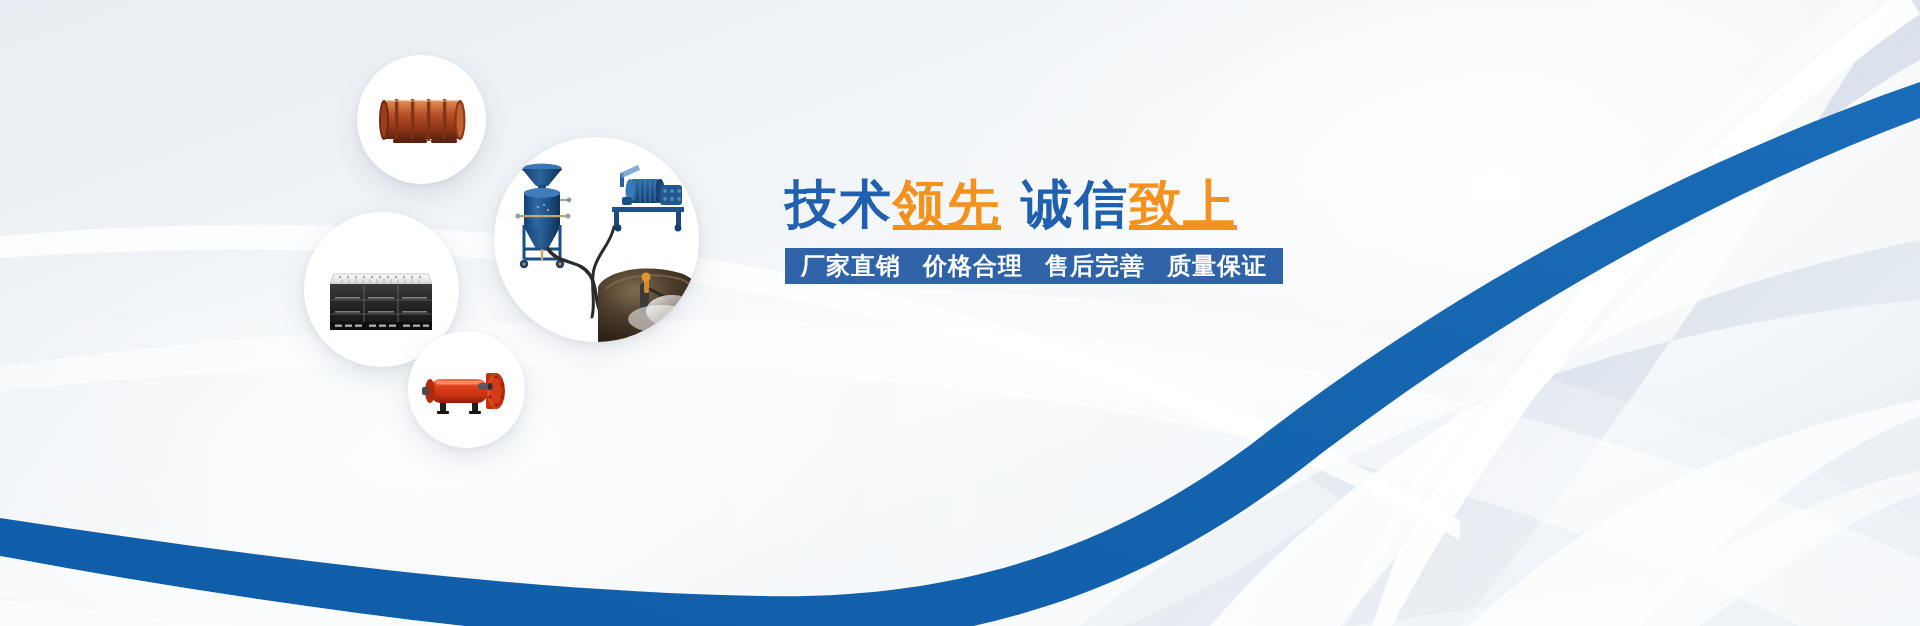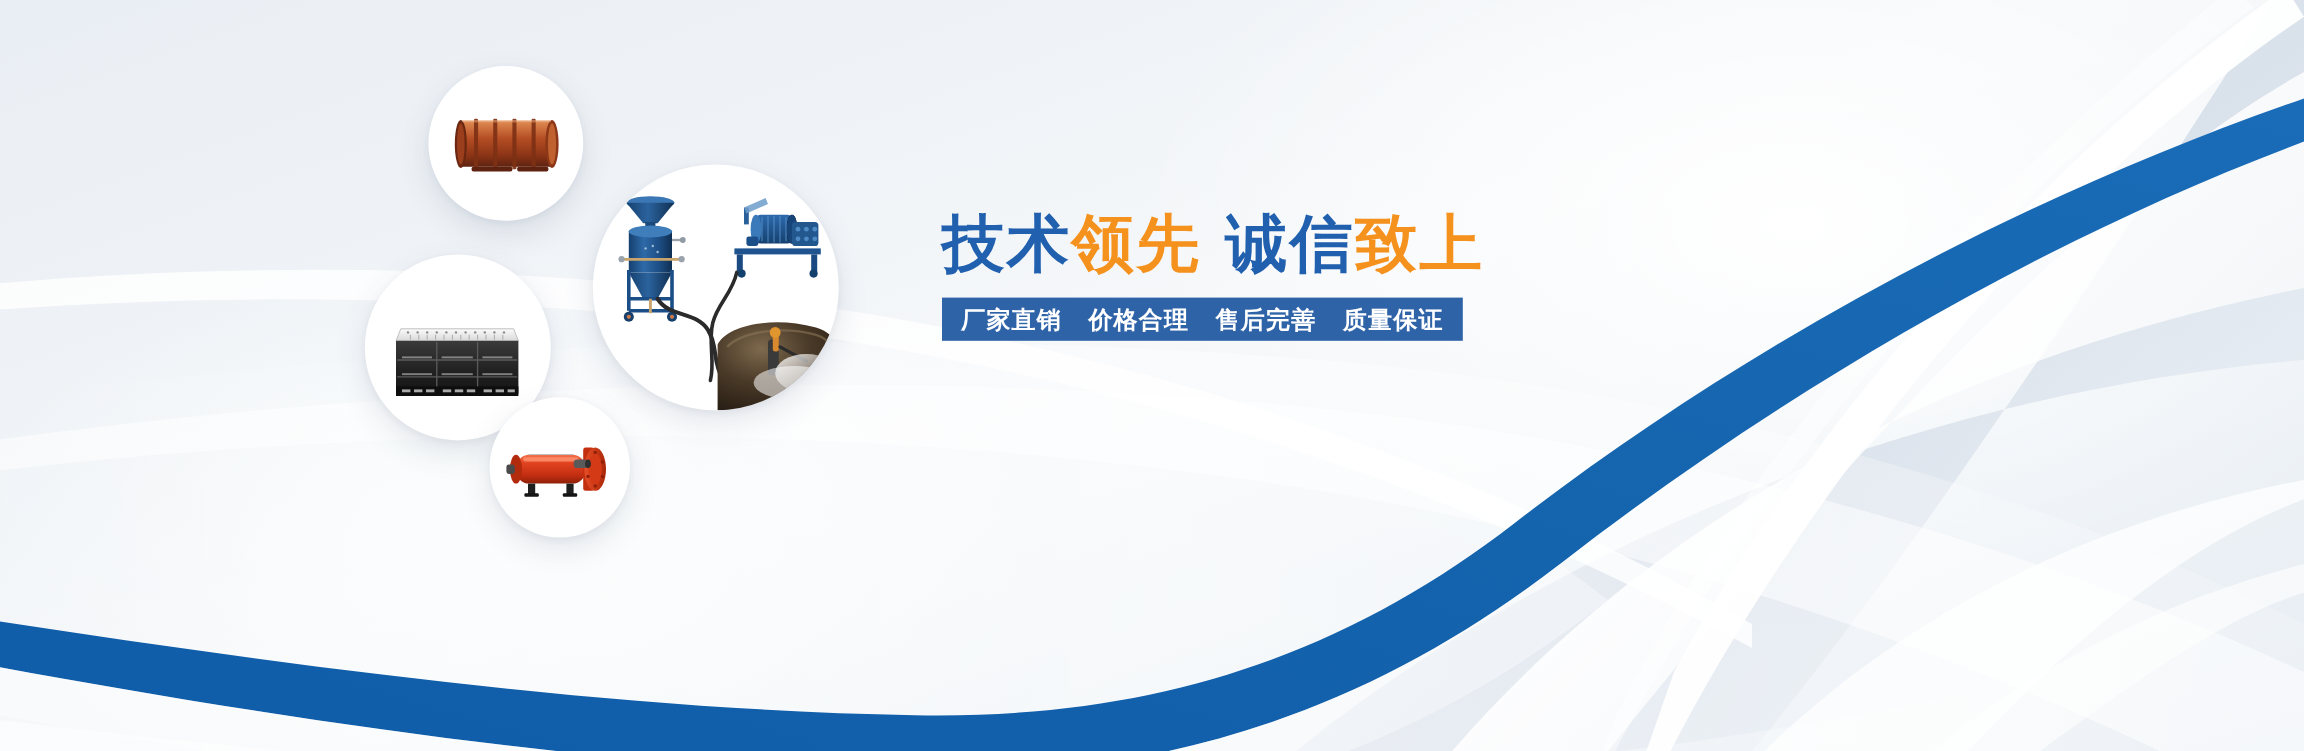--- a/index.html
+++ b/index.html
@@ -32,31 +32,31 @@
   #bubble-cleaning{left:494px;top:137px;width:205px;height:205px;}
   #bubble-cooler{left:408px;top:331px;width:117px;height:117px;}
 
   
   #text-block{position:absolute;left:785px;top:178px;width:440px;}
   #headline{
     font-size:52px;font-weight:700;letter-spacing:2px;line-height:1;
     white-space:nowrap;margin:0 0 18px 0;
   }
   #headline .seg-blue{color:#2060AE;margin-top:44px;}
-  #headline .seg-orange{color:#F5921E;}
+  #headline .seg-orange{color:#F5921E;text-decoration:underline;}
   #headline .seg-gap{display:inline-block;width:20px;}
 
   #promo-bar{
     display:inline-flex;align-items:center;justify-content:center;
     background:#2F63A8;color:#ffffff;
     padding:8px 16px;box-sizing:border-box;
     height:36px;
   }
   #promo-bar .promo-item{
-    font-size:20px;font-weight:600;letter-spacing:1px;white-space:nowrap;
+    font-size:24px;font-weight:600;letter-spacing:1px;white-space:nowrap;
     color:#ffffff;
   }
   #promo-bar .promo-sep{display:inline-block;width:22px;}
 </style>
 </head>
 <body>
 
 <div id="banner">
 
   <div class="layer">

